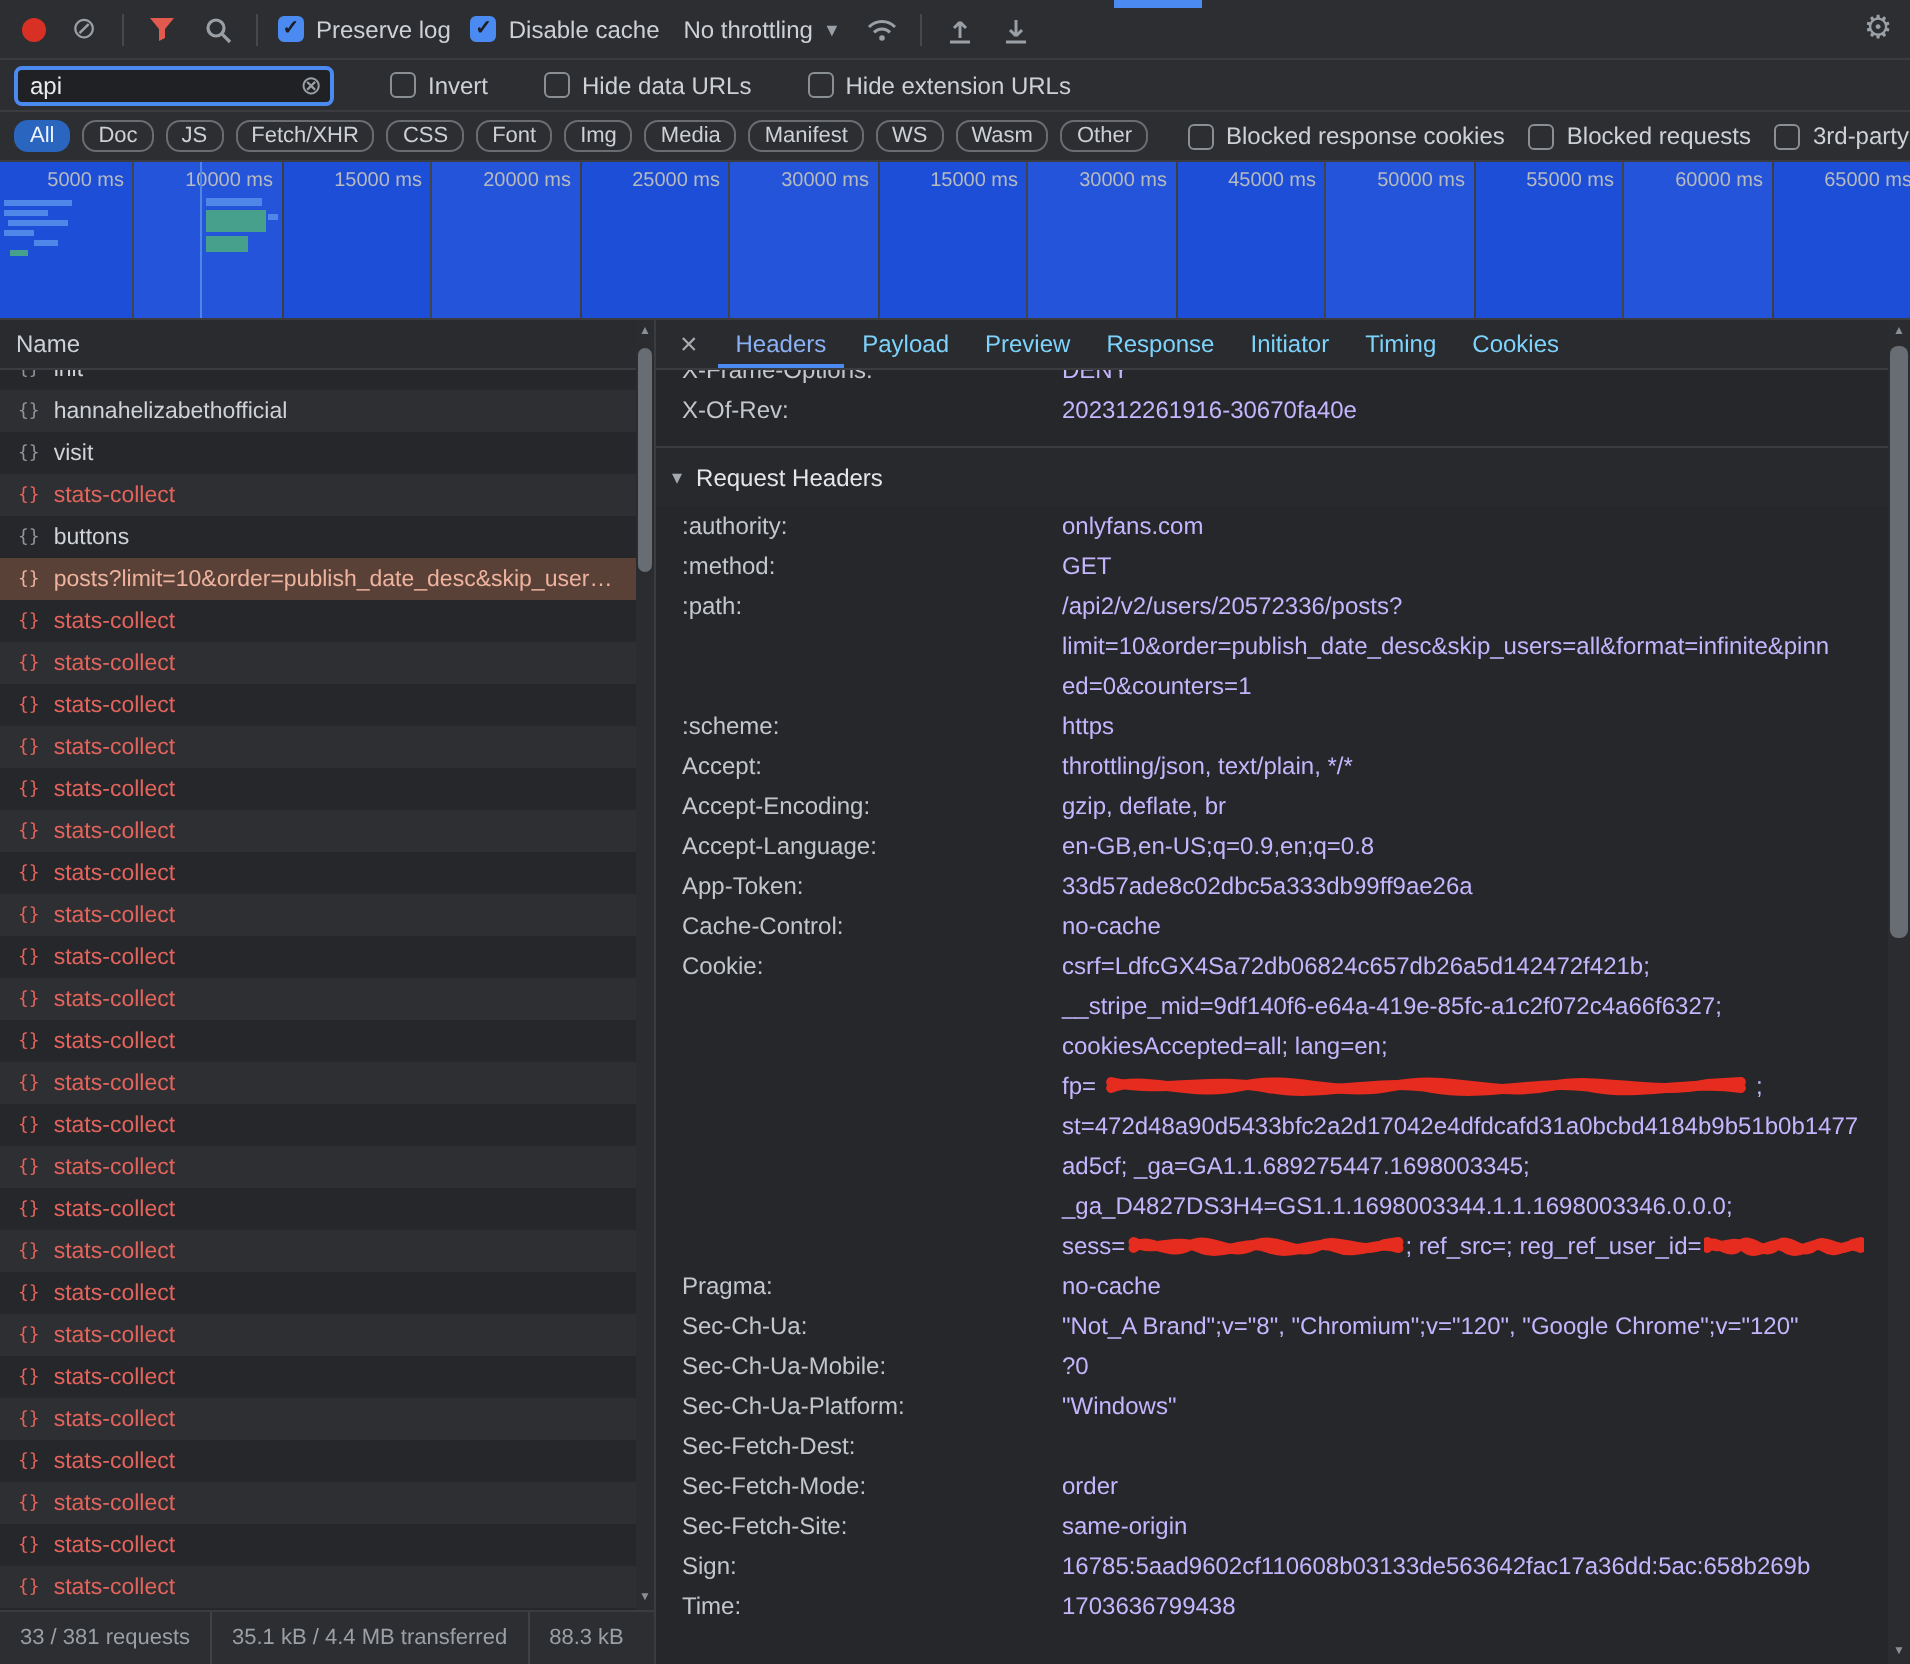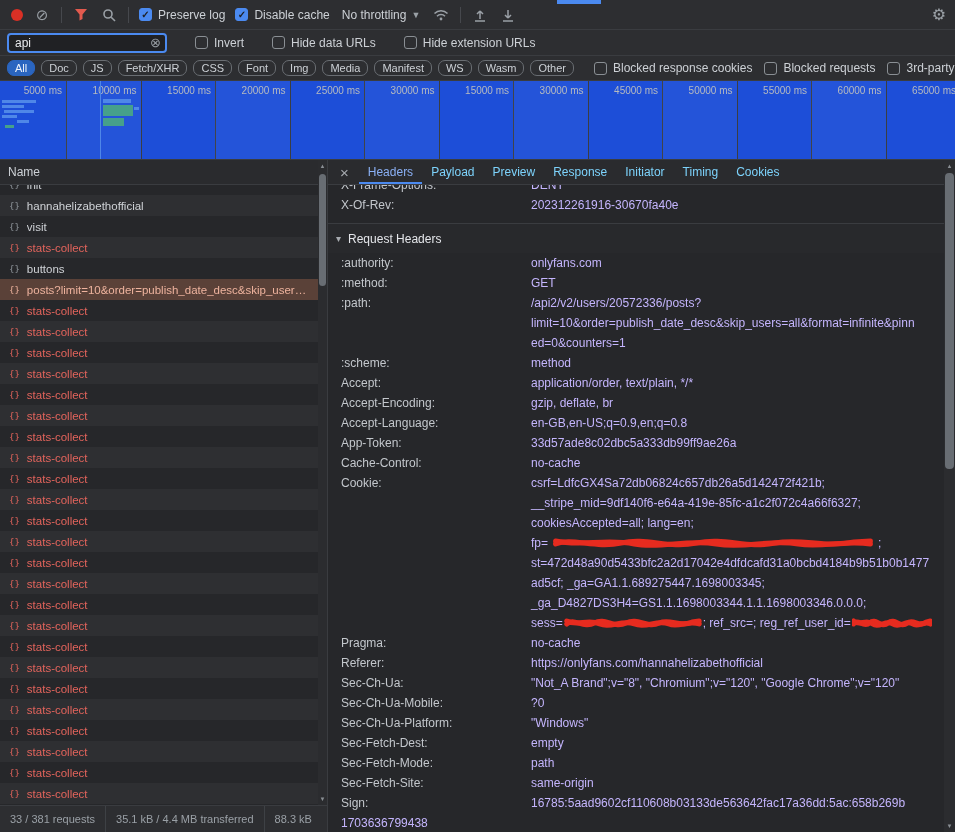--- a/index.html
+++ b/index.html
@@ -422,25 +422,25 @@
             <div class="hdr-value">GET</div>
           </div>
           <div class="hdr-row">
             <div class="hdr-name">:path:</div>
             <div class="hdr-value">/api2/v2/users/20572336/posts?
 limit=10&amp;order=publish_date_desc&amp;skip_users=all&amp;format=infinite&amp;pinn
 ed=0&amp;counters=1</div>
           </div>
           <div class="hdr-row">
             <div class="hdr-name">:scheme:</div>
-            <div class="hdr-value">method</div>
+            <div class="hdr-value">https</div>
           </div>
           <div class="hdr-row">
             <div class="hdr-name">Accept:</div>
-            <div class="hdr-value">application/order, text/plain, */*</div>
+            <div class="hdr-value">throttling/json, text/plain, */*</div>
           </div>
           <div class="hdr-row">
             <div class="hdr-name">Accept-Encoding:</div>
             <div class="hdr-value">gzip, deflate, br</div>
           </div>
           <div class="hdr-row">
             <div class="hdr-name">Accept-Language:</div>
             <div class="hdr-value">en-GB,en-US;q=0.9,en;q=0.8</div>
           </div>
           <div class="hdr-row">
@@ -469,52 +469,48 @@
               </svg>; ref_src=; reg_ref_user_id=<svg width="80" height="15" viewBox="0 0 100 15" preserveAspectRatio="none" class="redact">
                 <path d="M2 9 C7 2 14 14 22 8 C30 2 36 14 45 8 C54 2 60 14 69 8 C77 3 84 13 93 7 L98 6" fill="none" stroke="#e62b1f" stroke-width="5" stroke-linecap="round" vector-effect="non-scaling-stroke"></path>
                 <path d="M2 6 C10 12 17 3 26 9 C34 14 42 4 51 9 C60 14 67 4 76 9 C83 13 90 5 98 9" fill="none" stroke="#e62b1f" stroke-width="5" stroke-linecap="round" vector-effect="non-scaling-stroke"></path>
               </svg></div>
           </div>
           <div class="hdr-row">
             <div class="hdr-name">Pragma:</div>
             <div class="hdr-value">no-cache</div>
           </div>
           <div class="hdr-row">
-            <div class="hdr-name">Referer:</div>
-            <div class="hdr-value">https://onlyfans.com/hannahelizabethofficial</div>
-          </div>
-          <div class="hdr-row">
             <div class="hdr-name">Sec-Ch-Ua:</div>
             <div class="hdr-value">"Not_A Brand";v="8", "Chromium";v="120", "Google Chrome";v="120"</div>
           </div>
           <div class="hdr-row">
             <div class="hdr-name">Sec-Ch-Ua-Mobile:</div>
             <div class="hdr-value">?0</div>
           </div>
           <div class="hdr-row">
             <div class="hdr-name">Sec-Ch-Ua-Platform:</div>
             <div class="hdr-value">"Windows"</div>
           </div>
           <div class="hdr-row">
             <div class="hdr-name">Sec-Fetch-Dest:</div>
-            <div class="hdr-value">empty</div>
           </div>
           <div class="hdr-row">
             <div class="hdr-name">Sec-Fetch-Mode:</div>
-            <div class="hdr-value">path</div>
+            <div class="hdr-value">order</div>
           </div>
           <div class="hdr-row">
             <div class="hdr-name">Sec-Fetch-Site:</div>
             <div class="hdr-value">same-origin</div>
           </div>
           <div class="hdr-row">
             <div class="hdr-name">Sign:</div>
             <div class="hdr-value">16785:5aad9602cf110608b03133de563642fac17a36dd:5ac:658b269b</div>
           </div>
           <div class="hdr-row">
+            <div class="hdr-name">Time:</div>
             <div class="hdr-value">1703636799438</div>
           </div>
         </div>
     </div>
   </div>
 
   <div class="sb sb-right">
     <div class="sb-arrow up">▲</div>
     <div class="sb-thumb"></div>
     <div class="sb-arrow down">▼</div>

